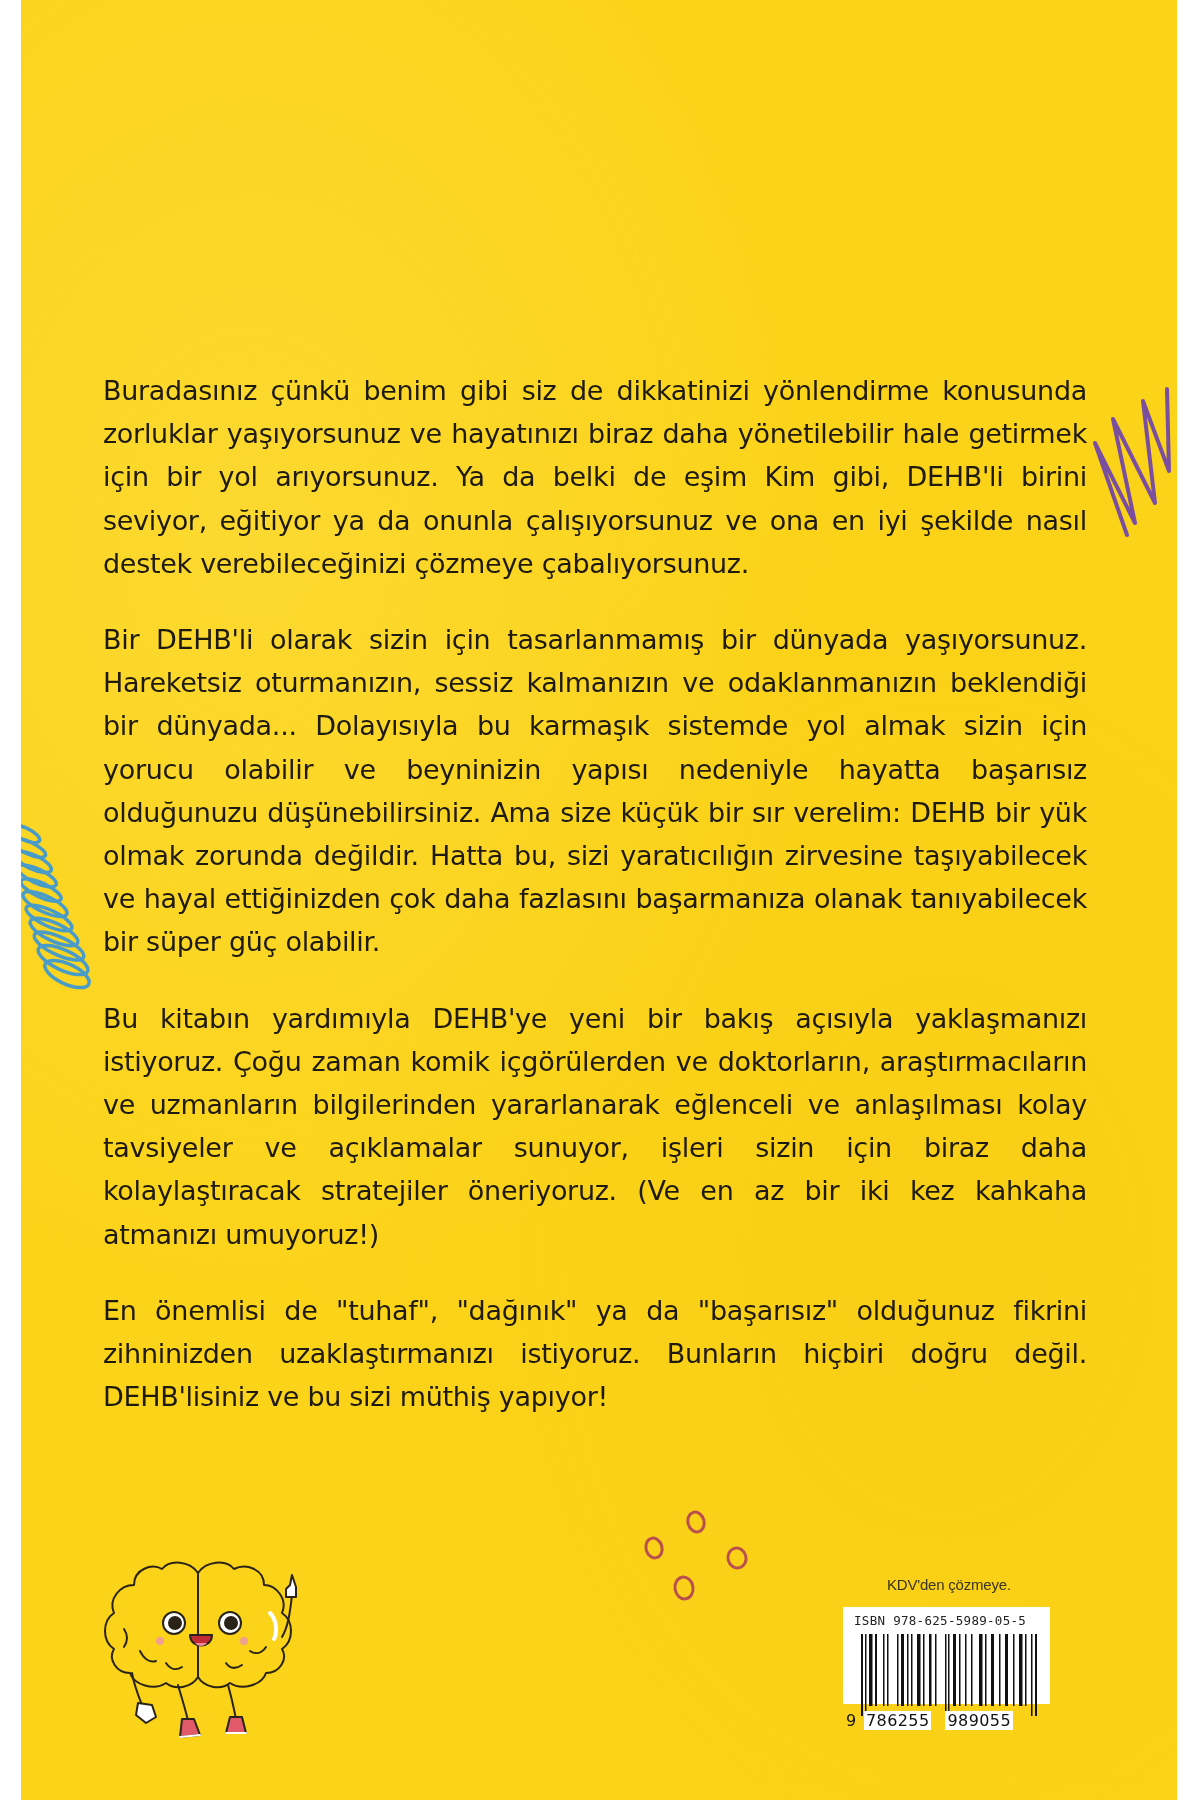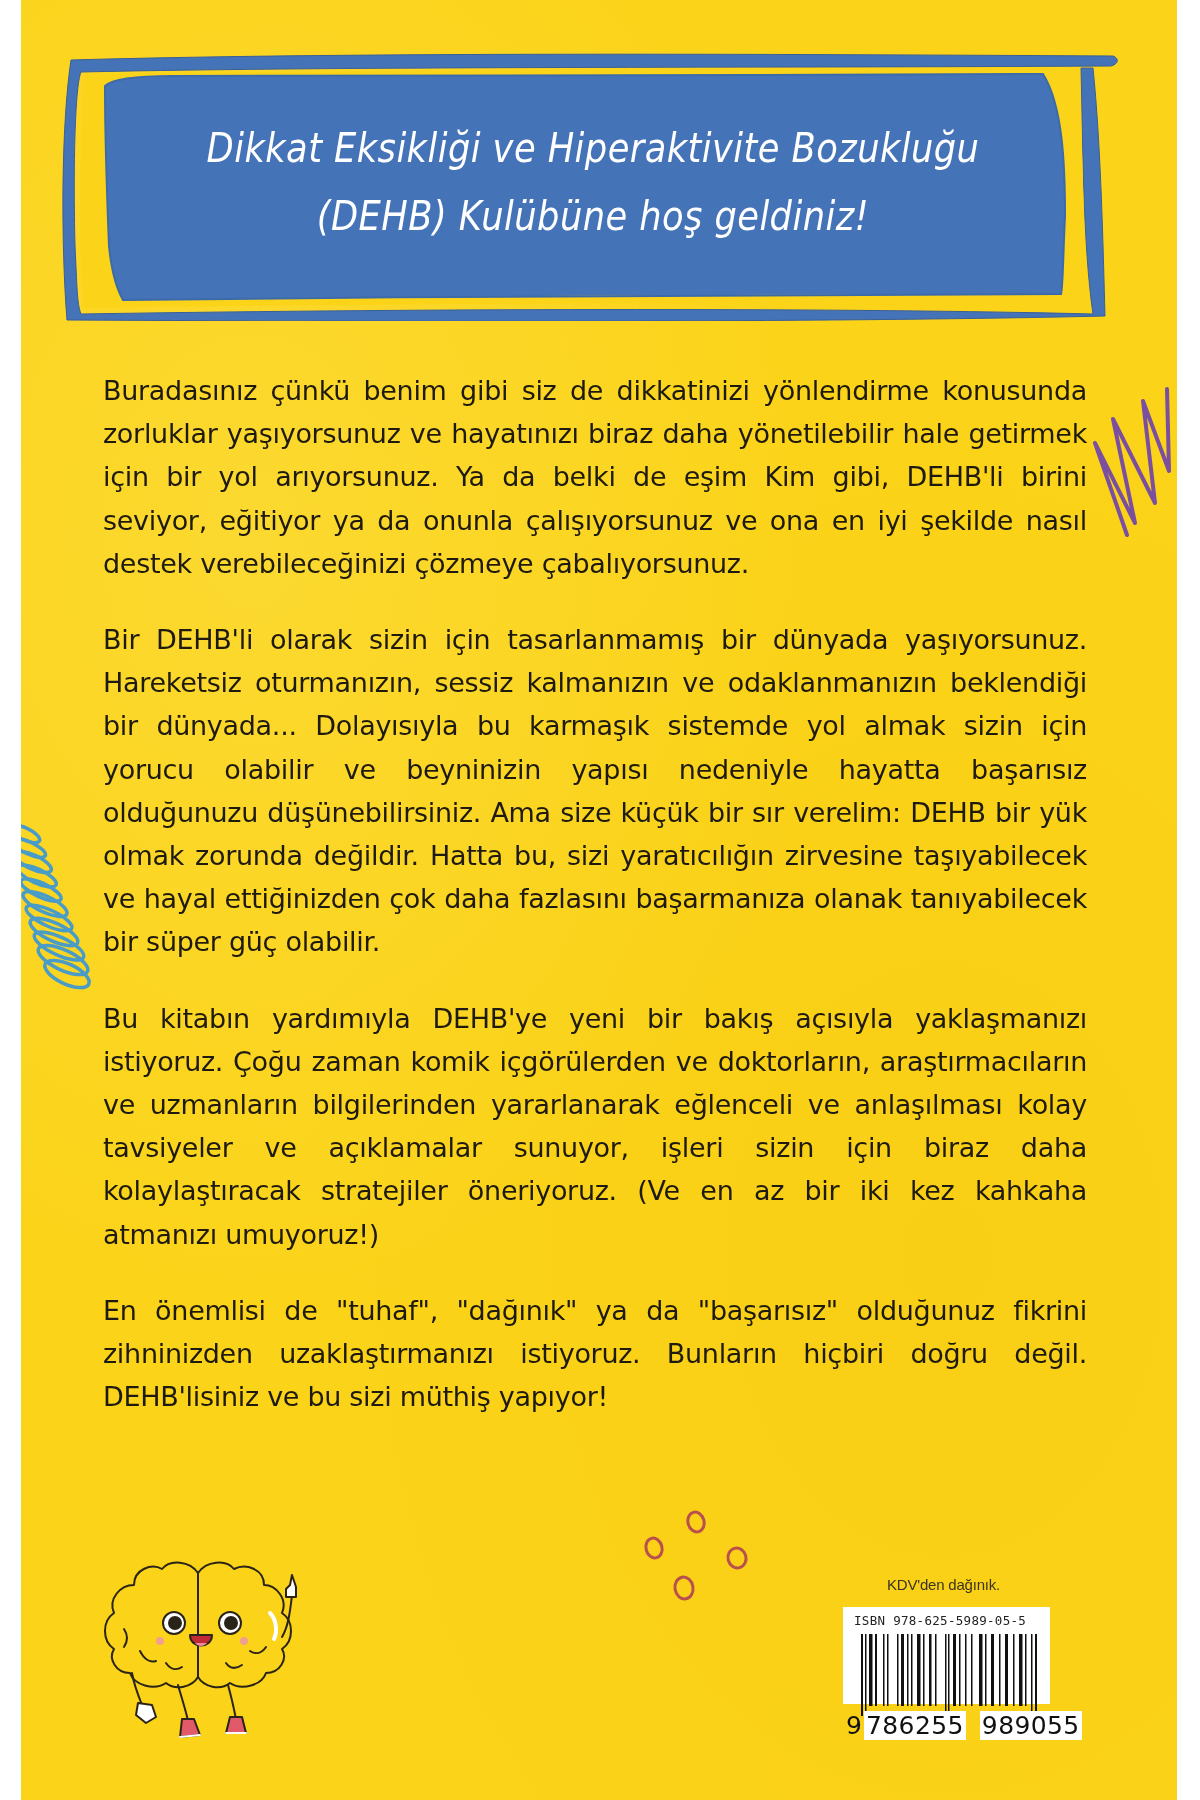--- a/index.html
+++ b/index.html
@@ -113,60 +113,40 @@
       top: 27px;
       width: 184px;
       height: 82px;
     }
     .barcode-digits {
       position: absolute;
       left: 3px;
       top: 104px;
       width: 200px;
       font-family: "DejaVu Sans", sans-serif;
-      font-size: 25px;
+      font-size: 16px;
       color: #111;
       white-space: nowrap;
       letter-spacing: 0.4px;
     }
     .barcode-digits .lead {
       display: inline-block;
       width: 18px;
     }
     .barcode-digits .grp {
       display: inline-block;
       background: #ffffff;
       padding: 0 2px;
     }
   </style>
 </head>
 <body>
 
 <div class="page">
 
-  <div class="banner">
-    <svg width="1072" height="275" viewBox="0 0 1072 275">
-
-      <path d="M18 14 C 300 6, 700 8, 1060 10 C 1066 12, 1066 18, 1058 20 C 700 22, 300 20, 28 26
-               C 22 40, 20 120, 22 200 C 24 240, 24 258, 28 268 C 400 262, 800 262, 1040 268
-               C 1030 200, 1030 100, 1028 22 L 1040 22 C 1048 100, 1050 200, 1052 270
-               C 800 276, 400 276, 14 274 C 8 200, 8 80, 18 14 Z" fill="#4573b8" stroke="#3a5f97" stroke-width="1"></path>
-
-      <path d="M32 28 C 300 24, 700 24, 1026 24 C 1030 100, 1030 200, 1036 262
-               C 800 256, 400 256, 30 262 C 26 200, 26 100, 32 28 Z" fill="#fbd318"></path>
-
-      <path d="M52 40 C 60 32, 90 30, 120 30 C 400 28, 700 30, 990 28 C 1010 60, 1012 120, 1012 170
-               C 1010 210, 1010 240, 1008 248 C 800 248, 400 250, 70 254 C 62 240, 58 220, 56 200
-               C 54 150, 52 90, 52 40 Z" fill="#4573b8" stroke="#3d6aa9" stroke-width="2"></path>
-    </svg>
-    <div class="banner-title">
-      <span>Dikkat Eksikliği ve Hiperaktivite Bozukluğu</span>
-      <span>(DEHB) Kulübüne hoş geldiniz!</span>
-    </div>
-  </div>
 
   <div class="body-text">
     <p>Buradasınız çünkü benim gibi siz de dikkatinizi yönlendirme konusunda zorluklar yaşıyorsunuz ve hayatınızı biraz daha yönetilebilir hale getirmek için bir yol arıyorsunuz. Ya da belki de eşim Kim gibi, DEHB'li birini seviyor, eğitiyor ya da onunla çalışıyorsunuz ve ona en iyi şekilde nasıl destek verebileceğinizi çözmeye çabalıyorsunuz.</p>
     <p>Bir DEHB'li olarak sizin için tasarlanmamış bir dünyada yaşıyorsunuz. Hareketsiz oturmanızın, sessiz kalmanızın ve odaklanmanızın beklendiği bir dünyada... Dolayısıyla bu karmaşık sistemde yol almak sizin için yorucu olabilir ve beyninizin yapısı nedeniyle hayatta başarısız olduğunuzu düşünebilirsiniz. Ama size küçük bir sır verelim: DEHB bir yük olmak zorunda değildir. Hatta bu, sizi yaratıcılığın zirvesine taşıyabilecek ve hayal ettiğinizden çok daha fazlasını başarmanıza olanak tanıyabilecek bir süper güç olabilir.</p>
     <p>Bu kitabın yardımıyla DEHB'ye yeni bir bakış açısıyla yaklaşmanızı istiyoruz. Çoğu zaman komik içgörülerden ve doktorların, araştırmacıların ve uzmanların bilgilerinden yararlanarak eğlenceli ve anlaşılması kolay tavsiyeler ve açıklamalar sunuyor, işleri sizin için biraz daha kolaylaştıracak stratejiler öneriyoruz. (Ve en az bir iki kez kahkaha atmanızı umuyoruz!)</p>
     <p>En önemlisi de "tuhaf", "dağınık" ya da "başarısız" olduğunuz fikrini zihninizden uzaklaştırmanızı istiyoruz. Bunların hiçbiri doğru değil. DEHB'lisiniz ve bu sizi müthiş yapıyor!</p>
   </div>
 
   <svg class="deco" style="left:1070px; top:385px;" width="86" height="155" viewBox="0 0 86 155">
     <path d="M36 150 L 4 58 L 44 138 L 22 34 L 64 118 L 52 16 L 78 86 L 76 4" fill="none" stroke="#7a4fa0" stroke-width="4" stroke-linecap="round" stroke-linejoin="round"></path>
@@ -236,21 +216,21 @@
       <path d="M78 130 C 82 144, 86 156, 88 166" fill="none"></path>
       <path d="M128 130 C 132 144, 134 154, 136 164" fill="none"></path>
 
       <path d="M82 164 L 94 164 L 100 180 L 80 182 Z" fill="#e05a6a"></path>
       <path d="M130 162 L 142 162 L 146 178 L 126 178 Z" fill="#e05a6a"></path>
       <path d="M80 182 L 100 180" stroke="#ffffff" stroke-width="2"></path>
       <path d="M126 178 L 146 178" stroke="#ffffff" stroke-width="2"></path>
     </g>
   </svg>
 
-  <div class="kdv">KDV'den dağınık.</div>
+  <div class="kdv">KDV'den çözmeye.</div>
 
   <div class="barcode-box">
     <div class="isbn-text">ISBN 978-625-5989-05-5</div>
     <svg class="bars" width="184" height="82" viewBox="0 0 184 82">
       <g fill="#111">
         <rect x="4" y="0" width="2" height="82"></rect>
         <rect x="8" y="0" width="1.5" height="82"></rect>
         <rect x="12" y="0" width="3.5" height="72"></rect>
         <rect x="18" y="0" width="2" height="72"></rect>
         <rect x="26" y="0" width="1.5" height="72"></rect>

